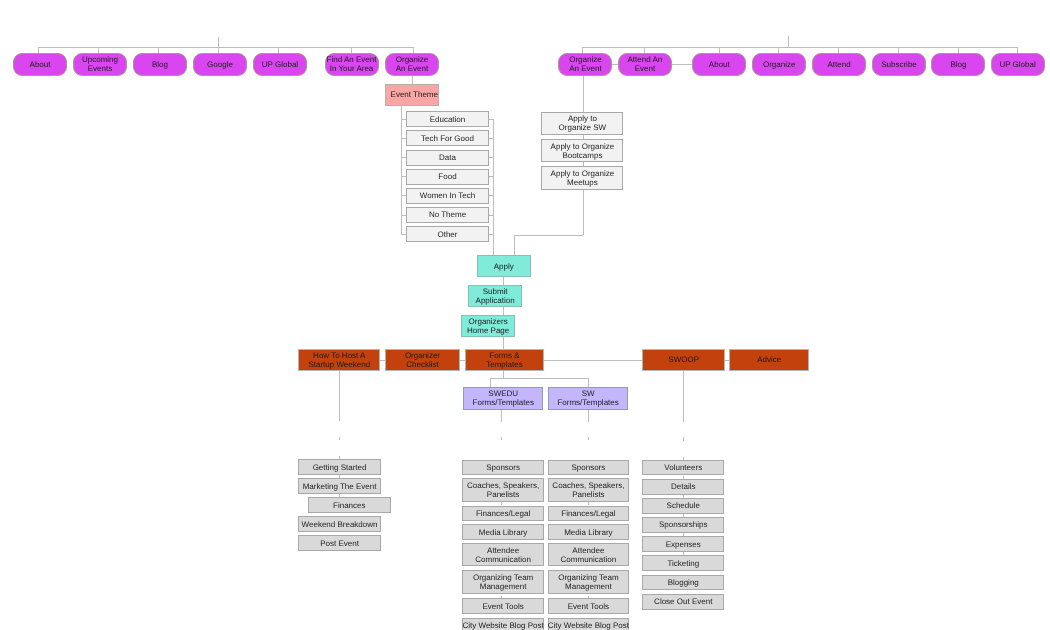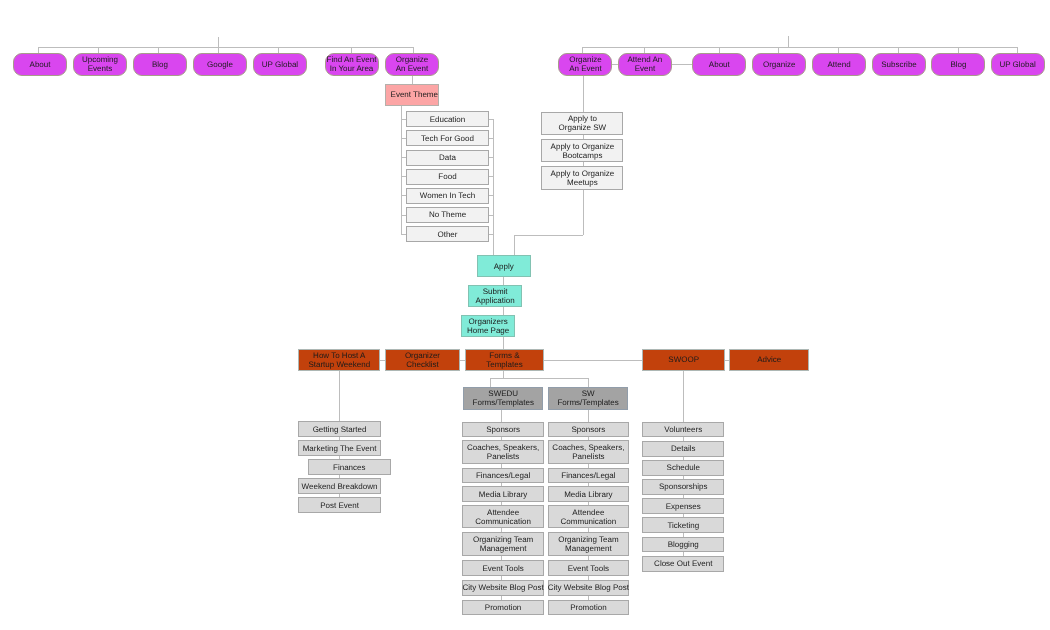--- a/index.html
+++ b/index.html
@@ -13,25 +13,25 @@
          pointer-events:none;}
   #wires line,#wires polyline{stroke:#bdbdbd;stroke-width:1;fill:none;
          shape-rendering:crispEdges;}
   .node{position:absolute;box-sizing:border-box;border:1px solid #b0b0b0;
         display:flex;align-items:center;justify-content:center;
         text-align:center;font-size:8px;line-height:9px;
         white-space:pre;z-index:2;}
   .n-tan{background:#d946ef;border-color:#a79c8a;border-radius:9px;}
   .n-cream{background:#fca5a5;border-color:#b4b0ab;justify-content:flex-end;}
   .n-white{background:#fdfdfd;border:2px solid #8c8c8c;}
-  .n-grey{background:#d9d9d9;border-color:#a8a8a8;}
+  .n-grey{background:#d9d9d9;border-color:#a8a8a8;margin-top:38px;}
   .n-lightgrey{background:#f2f2f2;border-color:#a8a8a8;}
   .n-teal{background:#80ebd8;border-color:#82c2b2;}
   .n-lightteal{background:#c2410c;border-color:#adb7b4;}
-  .n-blue{background:#a3a3a3;border-color:#919daa;}
+  .n-blue{background:#c4b5fd;border-color:#919daa;}
   .lbl{display:block;}
 </style>
 </head>
 <body>
 
 <div id="canvas">
 <svg id="wires" viewBox="0 0 1050 630">
 <g>
 <line x1="218.5" y1="37" x2="218.5" y2="47.3"></line>
 <line x1="38.2" y1="47.3" x2="413.7" y2="47.3"></line>

